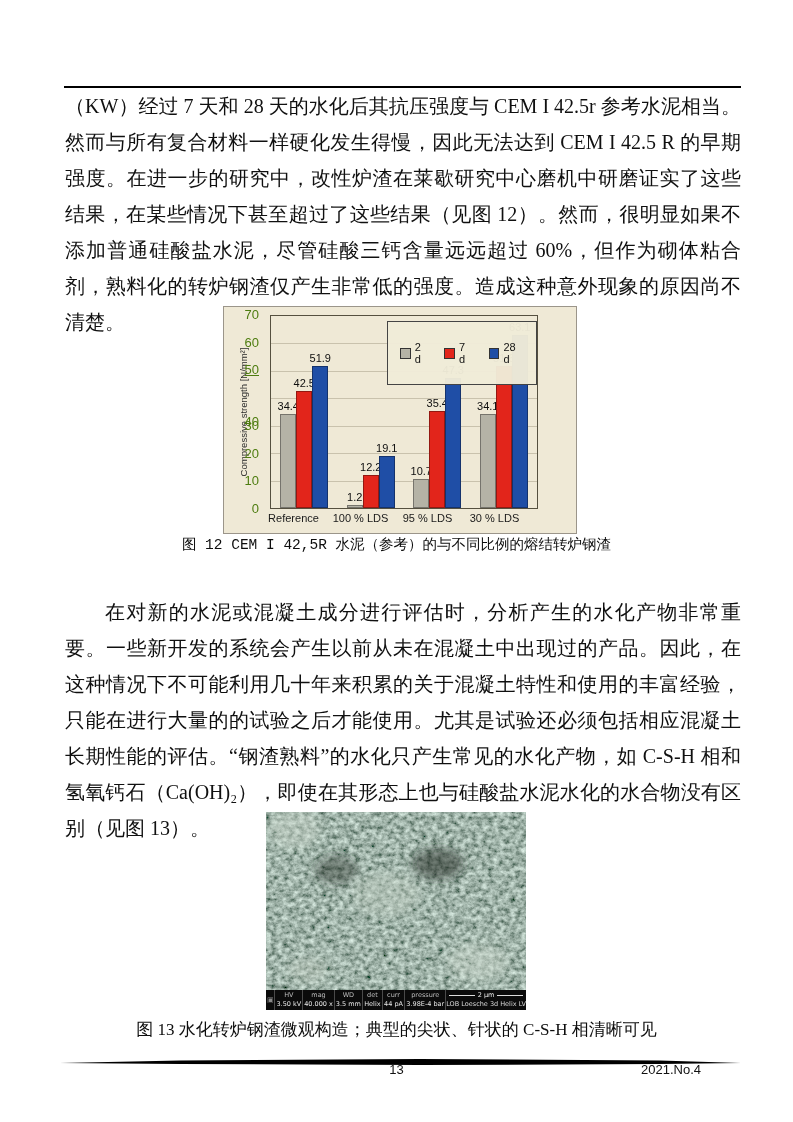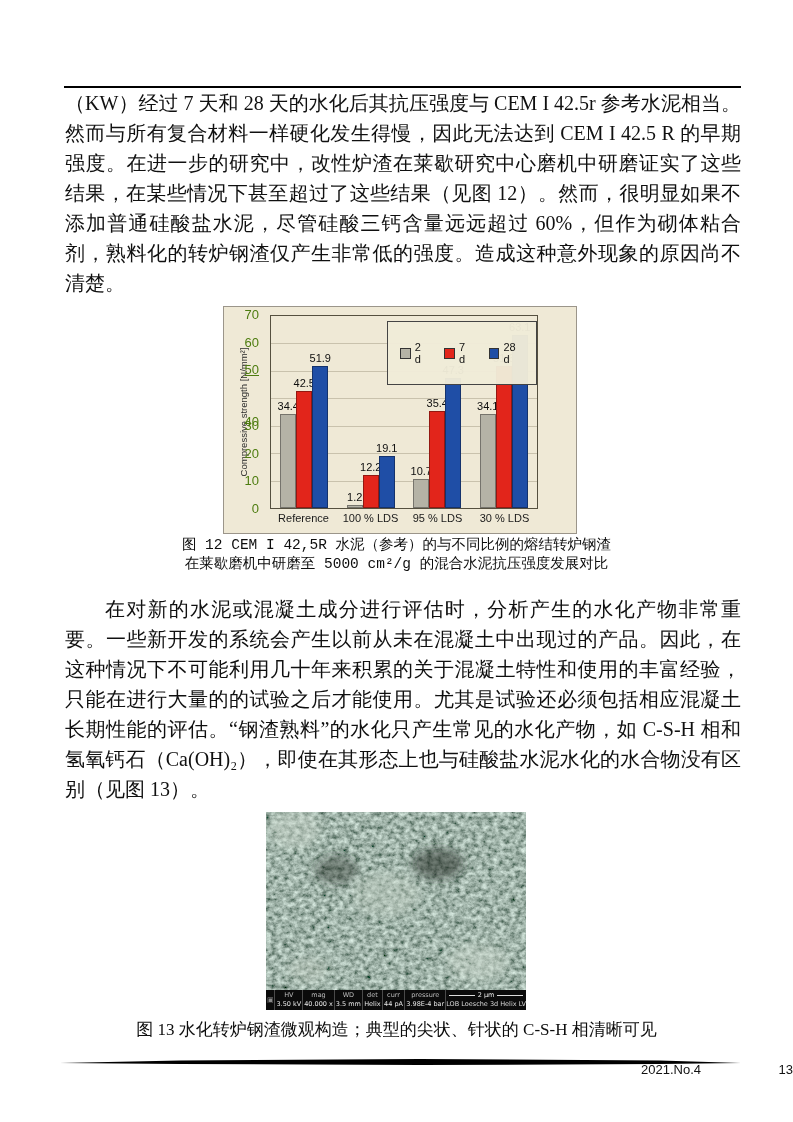--- a/index.html
+++ b/index.html
@@ -3,21 +3,21 @@
 <meta charset="utf-8">
 <style>
   html,body{margin:0;padding:0;background:#e8e8e8;}
   .page{position:relative;width:793px;height:1122px;margin:0 auto;background:#ffffff;
         overflow:hidden;font-family:"Liberation Serif","DejaVu Serif",serif;color:#111;}
 
   .title{position:absolute;left:0;top:44px;width:100%;text-align:center;
          font-size:27px;font-weight:700;font-style:italic;letter-spacing:4px;color:#0a0a0a;}
   .top-rule{position:absolute;left:64px;top:86px;width:677px;height:2px;background:#000;}
 
-  .para{position:absolute;left:65px;width:676px;font-size:20px;line-height:30px;
+  .para{position:absolute;left:65px;width:676px;font-size:20px;line-height:36px;
         text-align:justify;color:#101010;}
   .p1{top:88px;}
   .p2{top:594px;text-indent:2em;}
 
   
   .chart{position:absolute;left:223px;top:306px;width:354px;height:228px;
          background:#efe9d6;border:1px solid #9b958a;box-sizing:border-box;
          font-family:"Liberation Sans","DejaVu Sans",sans-serif;}
   .y-axis-label{position:absolute;left:14px;top:202px;width:194px;text-align:center;
          transform:rotate(-90deg);transform-origin:0 0;font-size:9.5px;color:#2a2a2a;}
@@ -30,21 +30,21 @@
              justify-content:center;align-items:flex-end;}
   .bar-wrap{position:relative;width:16px;height:100%;display:flex;align-items:flex-end;}
   .bar{width:100%;border:1px solid rgba(0,0,0,0.35);box-sizing:border-box;}
   .bar-label{position:absolute;left:50%;transform:translateX(-50%);font-size:11px;
              white-space:nowrap;color:#0e0e0e;}
   .legend{position:absolute;left:116px;top:5px;display:flex;align-items:center;gap:15px;
           border:1px solid #444;background:rgba(240,235,216,0.97);padding:19px 12px;
           font-size:11px;color:#141414;z-index:3;}
   .legend-item{display:flex;align-items:center;gap:4px;}
   .legend-swatch{display:inline-block;width:9px;height:9px;border:1px solid #333;}
-  .xlabels{position:absolute;left:46px;top:205px;width:268px;display:flex;justify-content:flex-end;}
+  .xlabels{position:absolute;left:36px;top:205px;width:268px;display:flex;justify-content:flex-end;}
   .xlabel{flex:1;text-align:center;font-size:11px;color:#1a1a1a;}
 
   .cap12{position:absolute;left:0;top:536px;width:100%;text-align:center;
          font-family:"Liberation Mono","DejaVu Sans Mono","Liberation Sans",sans-serif;
          font-size:14.5px;line-height:19px;color:#0d0d0d;}
 
   
   .sem{position:absolute;left:266px;top:812px;width:260px;height:198px;background:#39453e;}
   .sem svg{display:block;}
   .sem-bar{position:absolute;left:0;bottom:0;width:260px;height:20px;background:#0b0b0b;
@@ -59,21 +59,21 @@
   .sem-right{flex:1;display:flex;flex-direction:column;align-items:center;justify-content:center;}
   .scale-row{display:flex;align-items:center;gap:3px;width:92%;}
   .scale-line{flex:1;height:1px;background:#dcdcdc;}
   .scale-text{white-space:nowrap;color:#efefef;}
   .credit{white-space:nowrap;color:#d9d9d9;}
 
   .cap13{position:absolute;left:0;top:1018px;width:100%;text-align:center;
          font-size:17px;color:#0d0d0d;}
 
   .foot-rule{position:absolute;left:60px;top:1051px;width:681px;height:6px;}
-  .page-num{position:absolute;left:0;top:1062px;width:100%;text-align:right;
+  .page-num{position:absolute;left:0;top:1062px;width:100%;text-align:center;
             font-family:"Liberation Sans","DejaVu Sans",sans-serif;font-size:13px;color:#111;}
   .issue{position:absolute;right:92px;top:1062px;
          font-family:"Liberation Sans","DejaVu Sans",sans-serif;font-size:13px;color:#111;}
 </style>
 </head>
 <body>
 
 <div class="page">
 
   <div class="top-rule"></div>
@@ -173,21 +173,20 @@
     <div class="xlabels" id="xlabels">
         <div class="xlabel">Reference</div>
         <div class="xlabel">100 % LDS</div>
         <div class="xlabel">95 % LDS</div>
         <div class="xlabel">30 % LDS</div>
       </div>
   </div>
 
   <div class="cap12">
     <div>图 12 CEM I 42,5R 水泥（参考）的与不同比例的熔结转炉钢渣</div>
-    <div>在莱歇磨机中研磨至 5000 cm²/g 的混合水泥抗压强度发展对比</div>
   </div>
 
   <div class="para p2">在对新的水泥或混凝土成分进行评估时，分析产生的水化产物非常重要。一些新开发的系统会产生以前从未在混凝土中出现过的产品。因此，在这种情况下不可能利用几十年来积累的关于混凝土特性和使用的丰富经验，只能在进行大量的的试验之后才能使用。尤其是试验还必须包括相应混凝土长期性能的评估。“钢渣熟料”的水化只产生常见的水化产物，如 C-S-H 相和氢氧钙石（Ca(OH)₂），即使在其形态上也与硅酸盐水泥水化的水合物没有区别（见图 13）。</div>
 
   <div class="sem">
     <svg width="260" height="178" viewBox="0 0 260 178">
       <defs>
         <filter id="semNoise" x="0" y="0" width="100%" height="100%">
           <feTurbulence type="fractalNoise" baseFrequency="0.18 0.22" numOctaves="4" seed="11" result="n"></feTurbulence>
           <feColorMatrix in="n" type="matrix" values="0 0 0 0.90 -0.10  0 0 0 1.00 -0.05  0 0 0 0.95 -0.08  0 0 0 0 1"></feColorMatrix>

